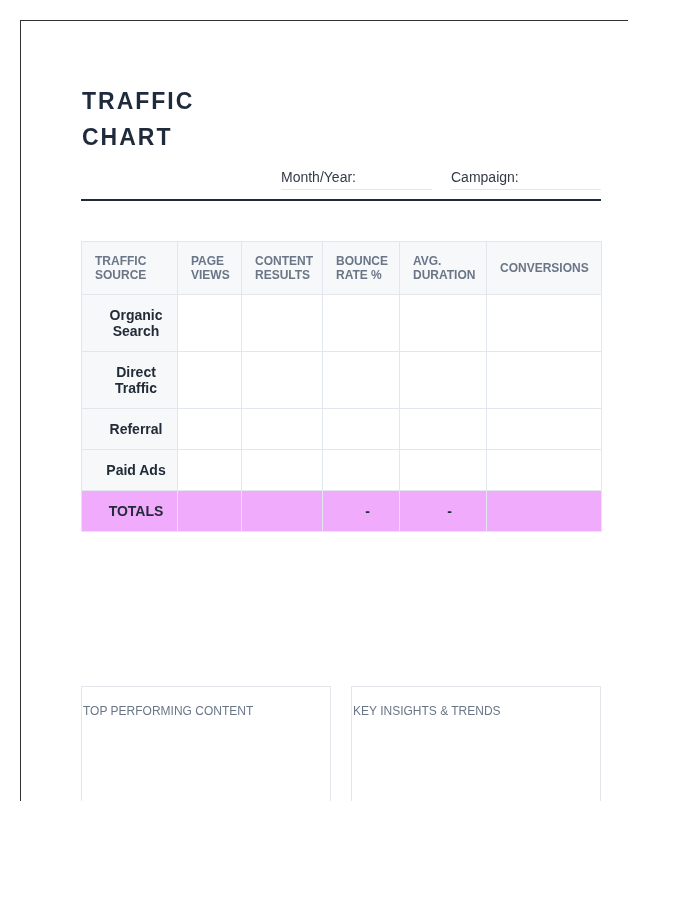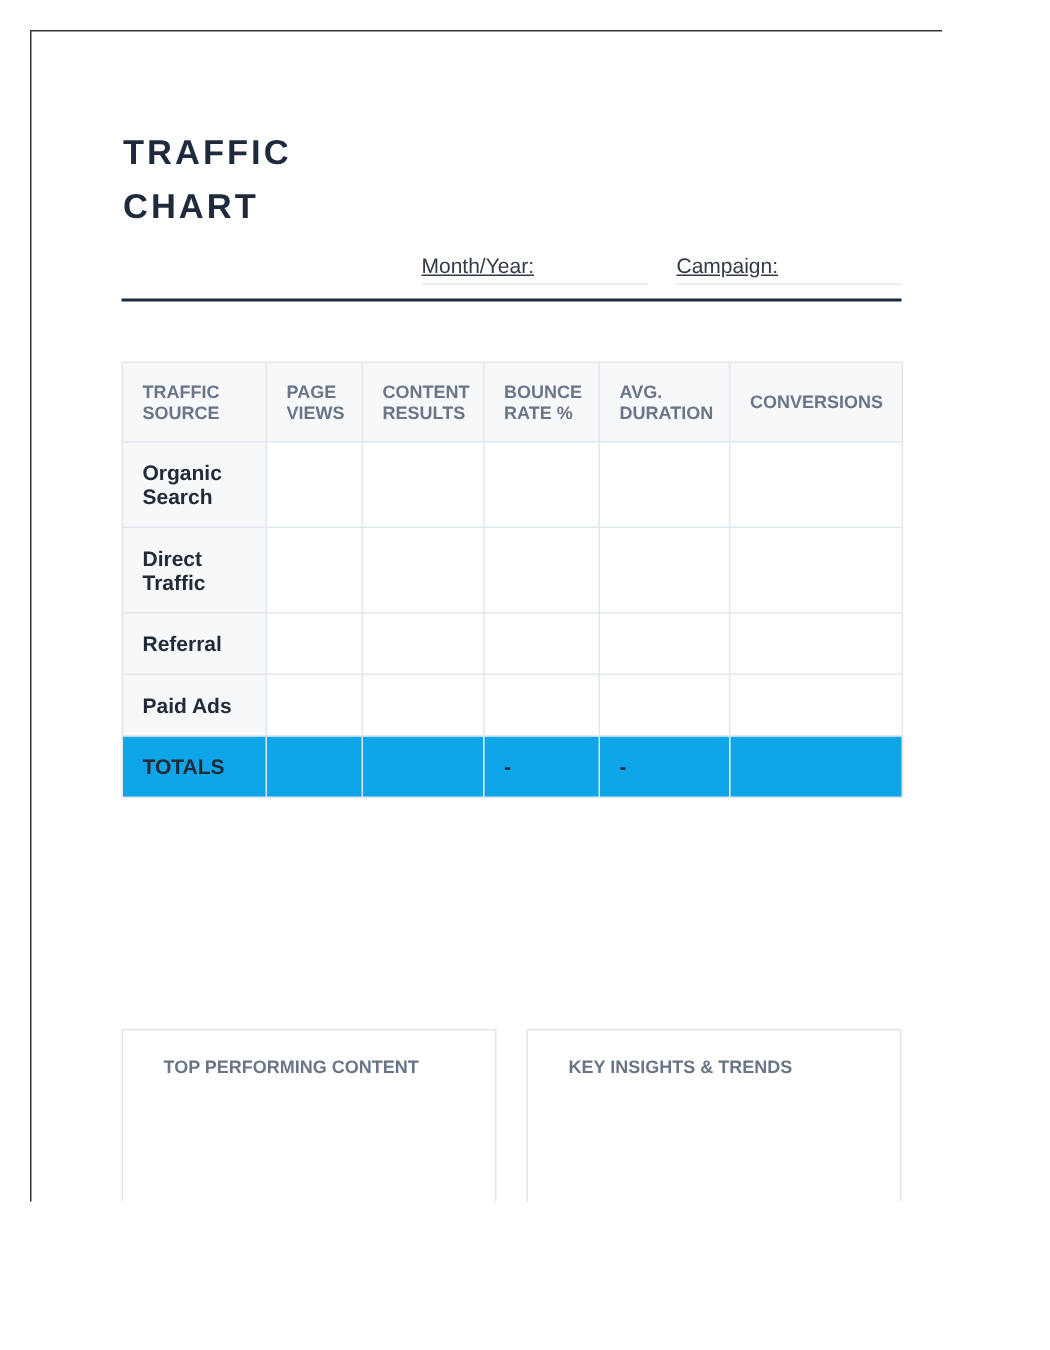--- a/index.html
+++ b/index.html
@@ -1,35 +1,35 @@
 <!DOCTYPE html>
 <html><head>
   <meta charset="utf-8">
   <style>
     html, body { margin: 0; padding: 0; background: #ffffff; }
     body { width: 700px; height: 900px; position: relative; overflow: hidden; font-family: "Liberation Sans", sans-serif; }
     .page-clip { position: absolute; left: 0; top: 0; width: 628px; height: 801px; overflow: hidden; }
     .page { position: absolute; left: 20px; top: 20px; width: 640px; height: 900px; border: 1px solid #333; box-sizing: border-box; background: #fff; }
     .title { position: absolute; left: 61px; top: 62px; font-weight: bold; font-size: 23px; letter-spacing: 2px; color: #1f2a3c; line-height: 36px; margin: 0; }
-    .field { position: absolute; top: 148px; height: 20px; border-bottom: 1px solid #e4e7eb; font-size: 14px; color: #333b48; text-decoration: underline; }
+    .field { position: absolute; top: 148px; height: 20px; border-bottom: 1px solid #e4e7eb; font-size: 14px; color: #333b48; }
     .field.month { left: 260px; width: 151px; }
     .field.campaign { left: 430px; width: 150px; }
     .rule { position: absolute; left: 60px; top: 178px; width: 520px; height: 2px; background: #1f2a3c; }
     table { position: absolute; left: 60px; top: 220px; width: 520px; border-collapse: collapse; table-layout: fixed; }
     th, td { border: 1px solid #e2e7ee; text-align: left; vertical-align: middle; padding: 0 0 0 13px; }
     th { background: #f6f8fa; height: 52px; font-size: 12px; font-weight: bold; color: #6a7687; line-height: 14px; padding-left: 13px; }
     th.conv { }
-    td { height: 56px; font-size: 14px; color: #222b38; }
+    td { height: 56px; font-size: 14px; color: #222b38; text-align: center; }
     td.src { background: #f6f8fa; font-weight: bold; line-height: 16px; }
     tr.short td { height: 40px; margin-top: 31px; }
-    tr.totals td { background: #0ea5e9; height: 40px; font-weight: bold; }
+    tr.totals td { background: #f0abfc; height: 40px; font-weight: bold; }
     .box { position: absolute; top: 665px; height: 200px; border: 1px solid #e2e5e9; box-sizing: border-box; }
     .box.left { left: 60px; width: 250px; }
     .box.right { left: 330px; width: 250px; }
-    .box h3 { margin: 0; position: absolute; left: 27px; top: 17px; font-size: 12px; font-weight: bold; color: #6a7687; }
+    .box h3 { margin: 0; position: absolute; left: 1px; top: 17px; font-size: 12px; font-weight: normal; color: #6a7687; }
   </style>
 </head>
 <body>
 
 <div class="page-clip">
   <div class="page">
     <h1 class="title">
       <div>TRAFFIC</div>
       <div>CHART</div>
     </h1>

